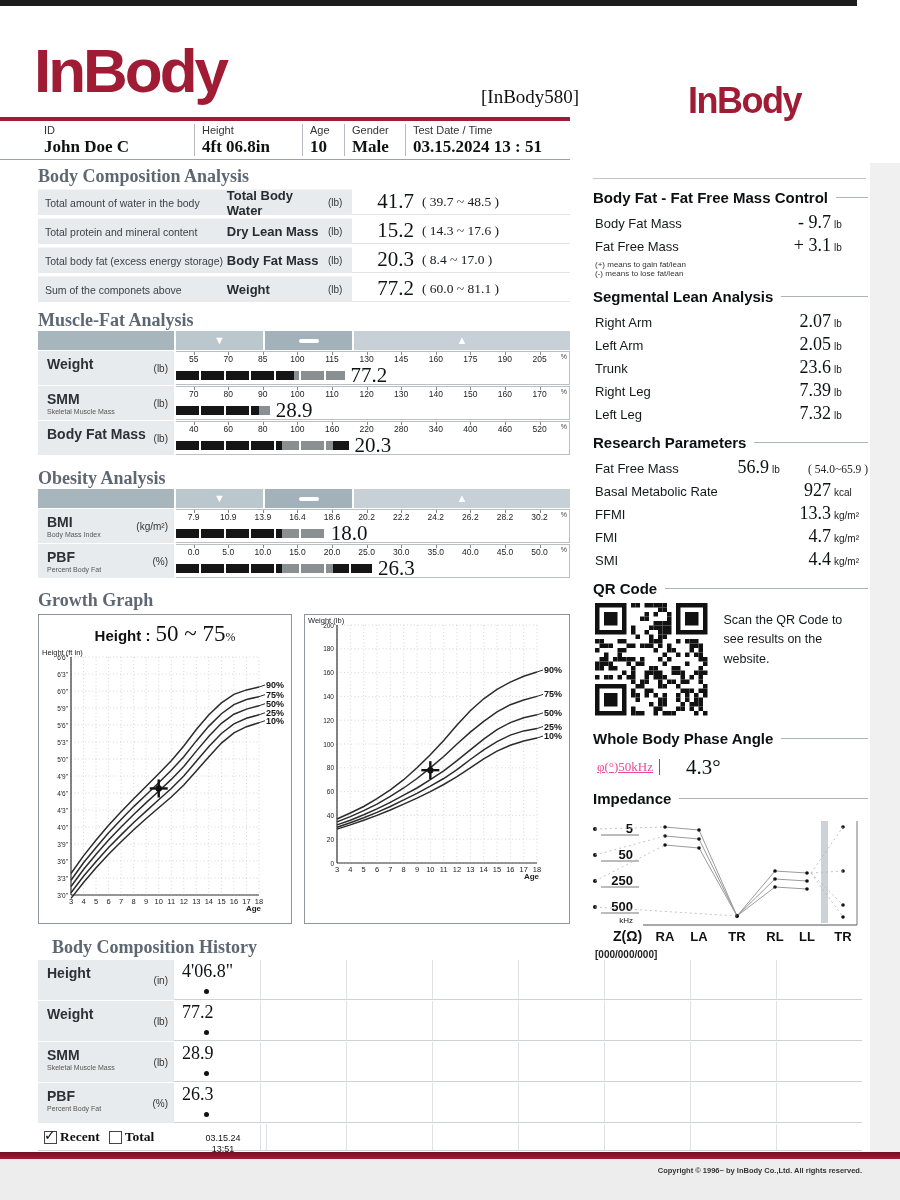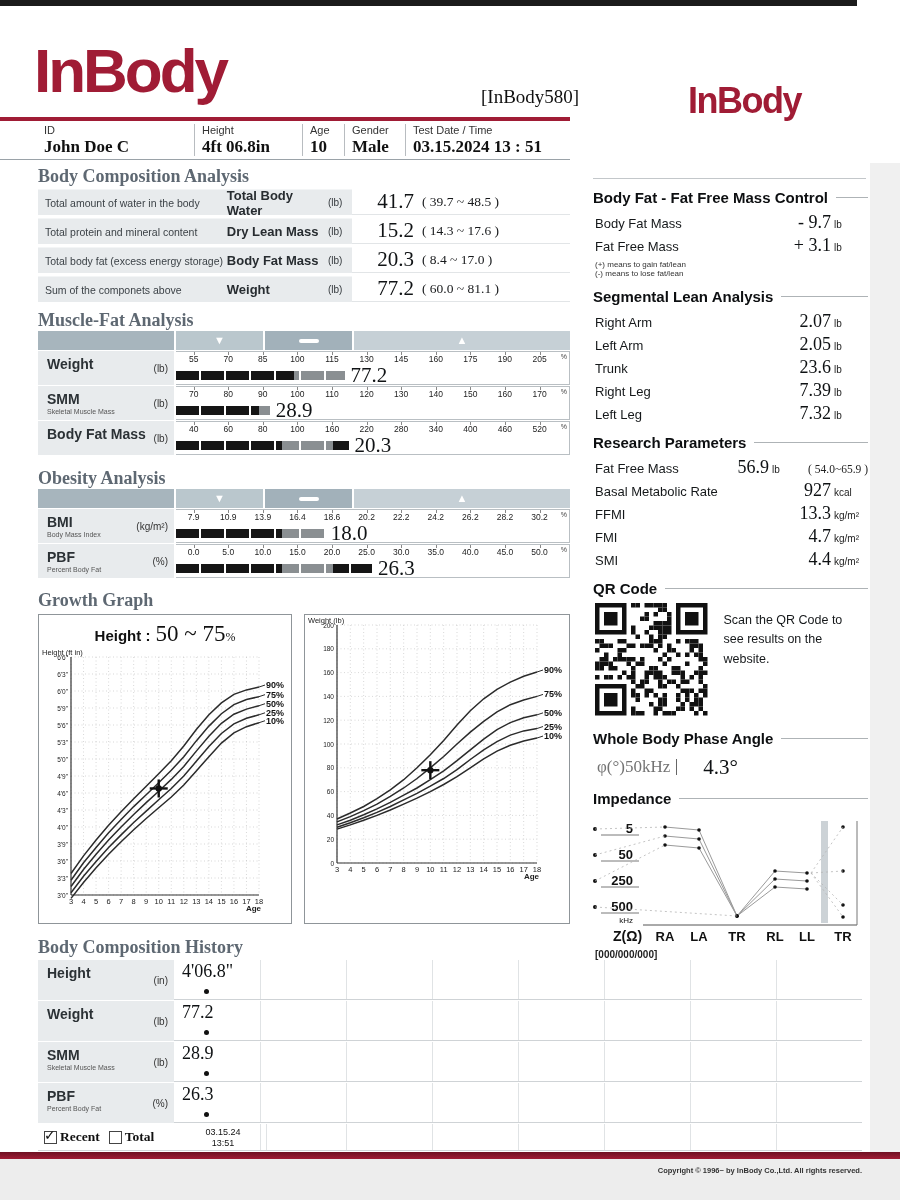--- a/index.html
+++ b/index.html
@@ -71,37 +71,37 @@
   .rc-line{flex:1;border-top:1px solid #aeb3b6;margin-left:8px;}
   .rc-row{display:flex;align-items:baseline;margin:2px 0 2px 10px;}
   .rc-lab{flex:1;font-size:13px;color:#15181a;}
   .rc-val{font-family:"Liberation Serif",serif;font-size:18px;color:#0e1113;text-align:right;min-width:54px;}
   .rc-unit{font-size:10px;color:#222;margin-left:3px;width:34px;}
   .rc-extra{font-family:"Liberation Serif",serif;font-size:11.5px;color:#222;margin-left:2px;white-space:nowrap;}
   .rc-note{display:flex;justify-content:space-between;font-size:8px;color:#333;margin:4px 10px 2px 10px;flex-direction:column;}
   #qr-wrap{display:flex;margin-left:10px;margin-top:4px;}
   #qr-caption{font-size:12.5px;color:#15181a;line-height:1.55;margin-left:16px;width:128px;padding-top:8px;}
   #phase-row{display:flex;align-items:center;margin:8px 0 2px 12px;}
-  #phase-label{font-family:"Liberation Serif",serif;font-size:17px;color:#737373;}
+  #phase-label{font-family:"Liberation Serif",serif;font-size:13px;color:#ec4899;text-decoration:underline;}
   .phase-div{width:1px;height:16px;background:#666;margin:0 26px 0 6px;}
   #phase-value{font-family:"Liberation Serif",serif;font-size:21px;color:#0e1113;}
   #imp-foot{font-size:10px;font-weight:bold;color:#222;margin-left:10px;}
   
   .h-row{display:flex;height:40px;margin-top:1px;}
   .h-label{position:relative;width:136px;background:#e8ebed;}
   .h-data{position:relative;flex:1;background:#fff;border-bottom:1px solid #cfd3d6;}
   .h-vline{position:absolute;top:0;bottom:0;width:1px;background:#e0e3e5;}
   .h-val{position:absolute;left:8px;top:1px;font-family:"Liberation Serif",serif;font-size:18px;color:#0e1113;}
   .h-dot{position:absolute;left:30px;bottom:5px;width:5px;height:5px;border-radius:50%;background:#111;}
   #hist-legend{display:flex;height:26px;margin-top:1px;border-bottom:1px solid #cfd3d6;}
   #legend-cell{width:136px;display:flex;align-items:center;padding-left:6px;background:#fff;}
   .cbx{display:inline-block;width:11px;height:11px;border:1px solid #444;margin-right:3px;position:relative;background:#fff;}
   .cbx.checked::after{content:"✓";position:absolute;left:-1px;top:-5px;font-size:14px;font-weight:bold;color:#111;}
   .legend-lab{font-family:"Liberation Serif",serif;font-size:13.5px;font-weight:bold;color:#111;margin-right:9px;}
-  #hist-date{width:86px;text-align:center;font-size:9px;color:#111;line-height:1.25;padding-top:3px;border-right:1px solid #e0e3e5;}
+  #hist-date{width:86px;text-align:center;font-size:9px;color:#111;line-height:1.25;padding-top:9px;border-right:1px solid #e0e3e5;}
   
   #footer-bar{left:0;top:1152px;width:900px;height:7px;background:linear-gradient(#6e1022,#a01c35);}
   #footer-area{left:0;top:1159px;width:900px;height:41px;background:#ededed;}
   #copyright{position:absolute;right:38px;top:7px;font-size:7.5px;font-weight:bold;color:#333;}
   svg text{font-family:"Liberation Sans","DejaVu Sans",sans-serif;}
 </style>
 </head>
 <body>
 
 <div id="page">
@@ -556,21 +556,21 @@
           <line x1="232" y1="123.05" x2="238" y2="121.05" stroke="#2b2b2b" stroke-width="1"></line>
           <text x="239" y="124.05" font-size="9" font-weight="bold" fill="#111">10%</text>
           <g>
             <line x1="125.33333333333333" y1="146.18" x2="125.33333333333333" y2="164.18" stroke="#111" stroke-width="2.4"></line>
             <line x1="116.33333333333333" y1="155.18" x2="134.33333333333331" y2="155.18" stroke="#111" stroke-width="2.4"></line>
             <circle cx="125.33333333333333" cy="155.18" r="3.2" fill="#111"></circle>
           </g>
         </svg></div>
     </div>
 
-  <div class="abs sec-title" style="left:38px;top:937px;text-align:center;">Body Composition History</div>
+  <div class="abs sec-title" style="left:52px;top:937px;text-align:center;">Body Composition History</div>
   <div class="abs" style="left:38px;top:959px;width:824px;">
     <div id="hist-rows">
         <div class="h-row">
           <div class="h-label">
             <div class="g-name">Height</div>
             <div class="g-unit">(in)</div>
           </div>
           <div class="h-data">
             <i class="h-vline" style="left: 12.5%;"></i>
             <i class="h-vline" style="left: 25%;"></i>

